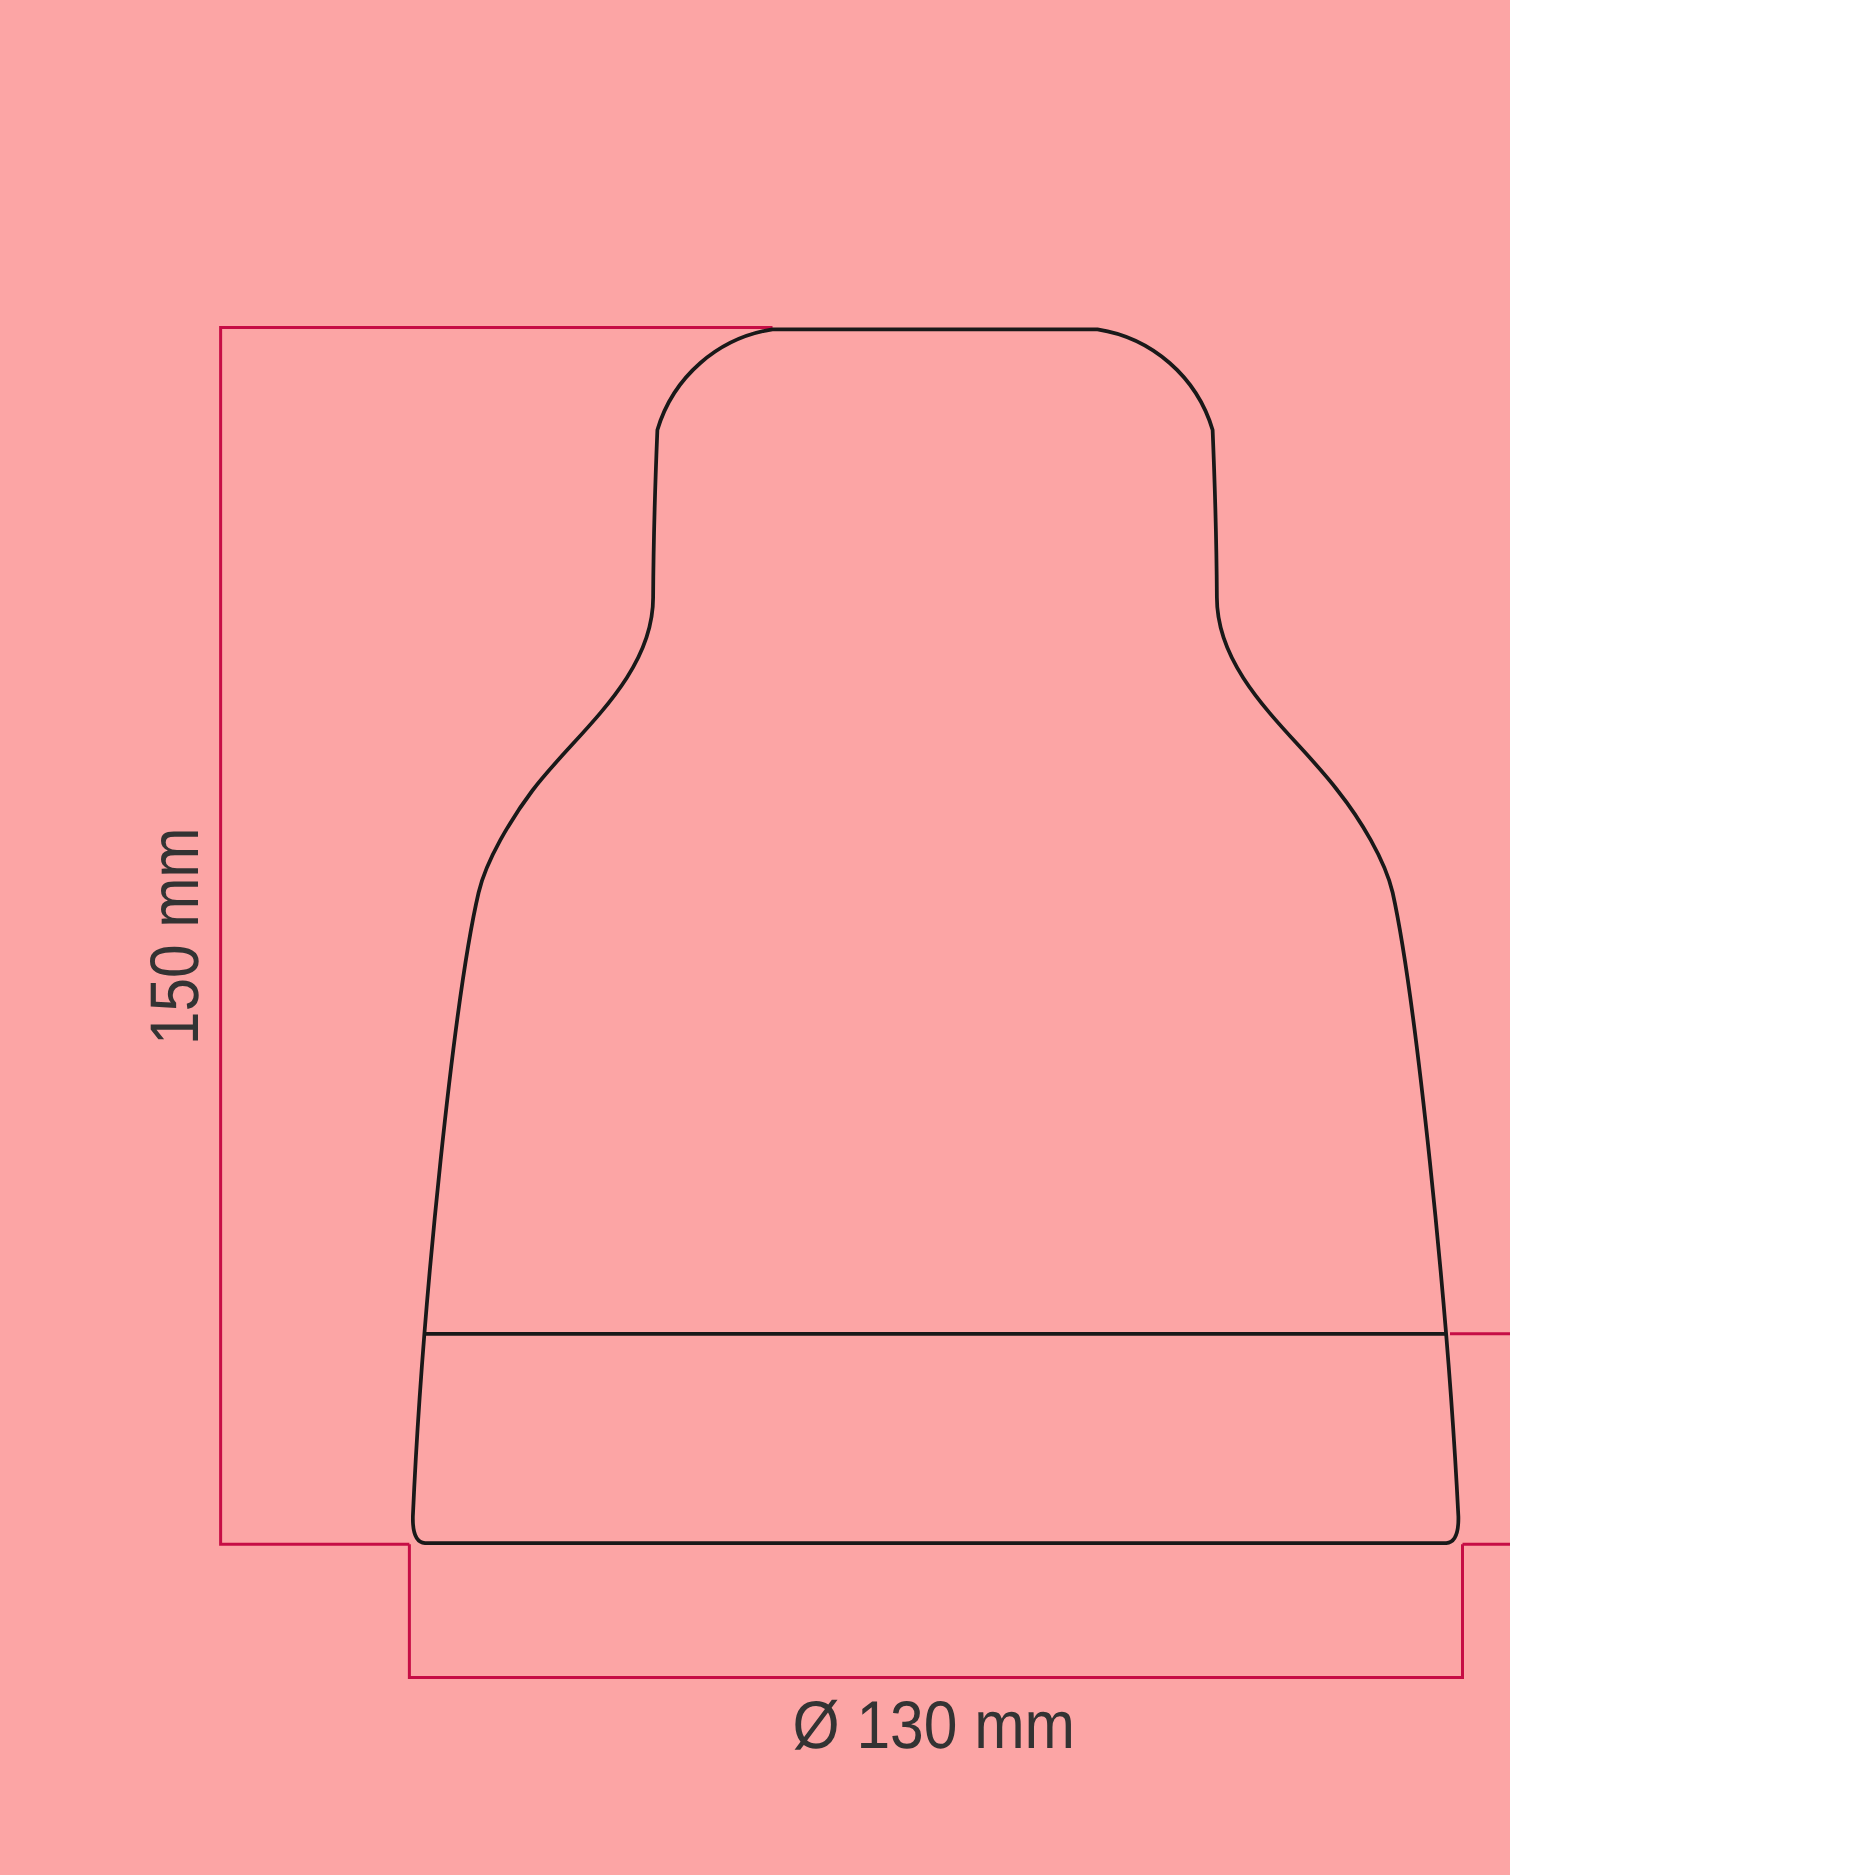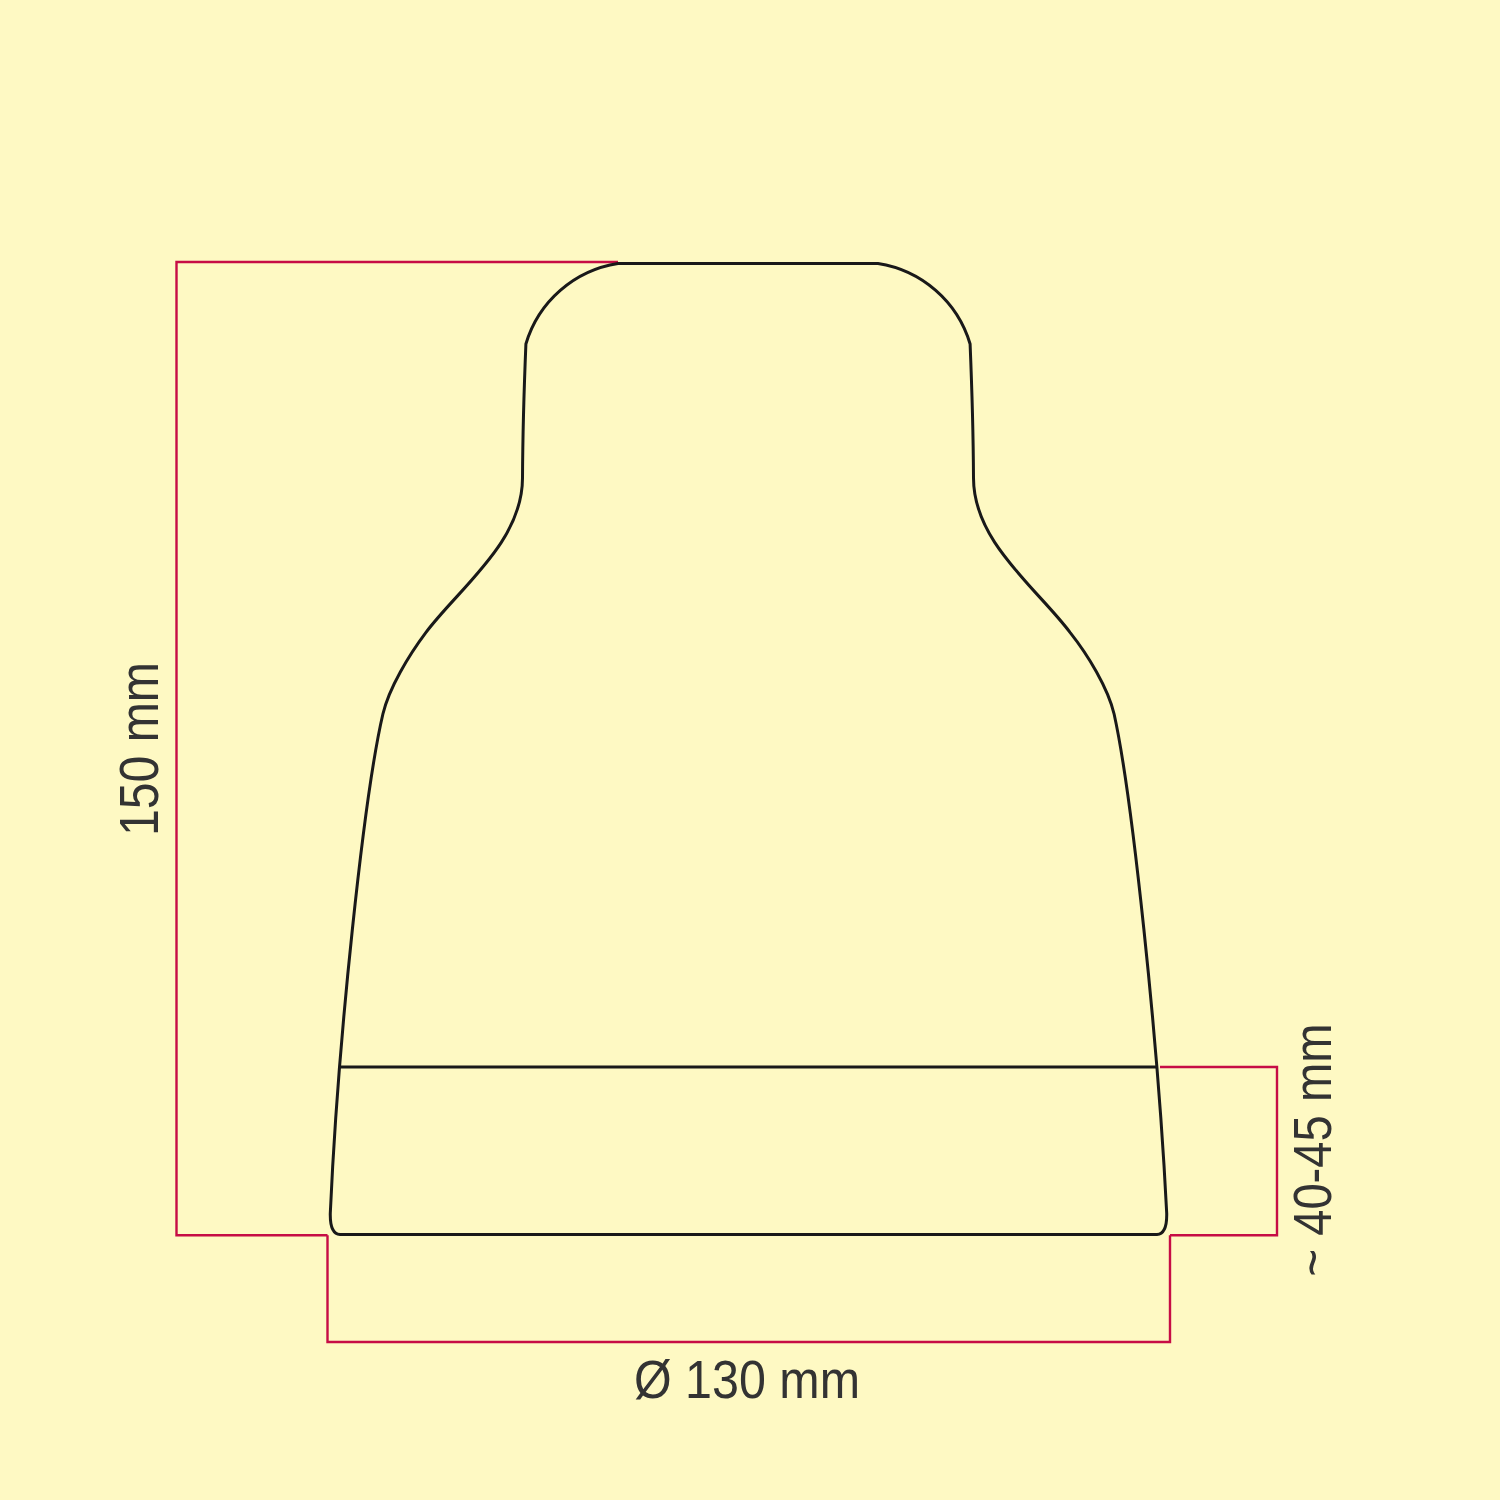--- a/index.html
+++ b/index.html
@@ -1,16 +1,16 @@
 <!DOCTYPE html>
 <html><head>
 <meta charset="utf-8">
 <style>
   html,body{margin:0;padding:0;background:#ffffff;}
-  .wrap{width:1500px;height:1500px;position:relative;background:#fef9c3;overflow:hidden;}
+  .wrap{width:1208px;height:1500px;position:relative;background:#fca5a5;overflow:hidden;}
   svg{display:block;}
   text{font-family:"Liberation Sans", sans-serif;fill:#333333;}
 </style>
 </head>
 <body>
 
 <div class="wrap">
 <svg width="1500" height="1500" viewBox="0 0 1500 1500">
 
   <path d="M618,262 L176.5,262 L176.5,1235.3 L327.5,1235.3" fill="none" stroke="#c60d45" stroke-width="2.4"></path>

